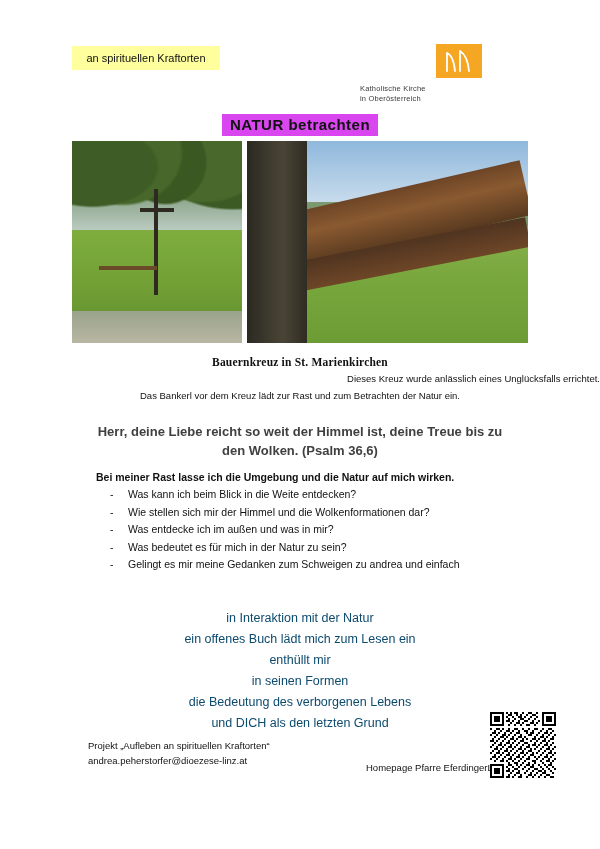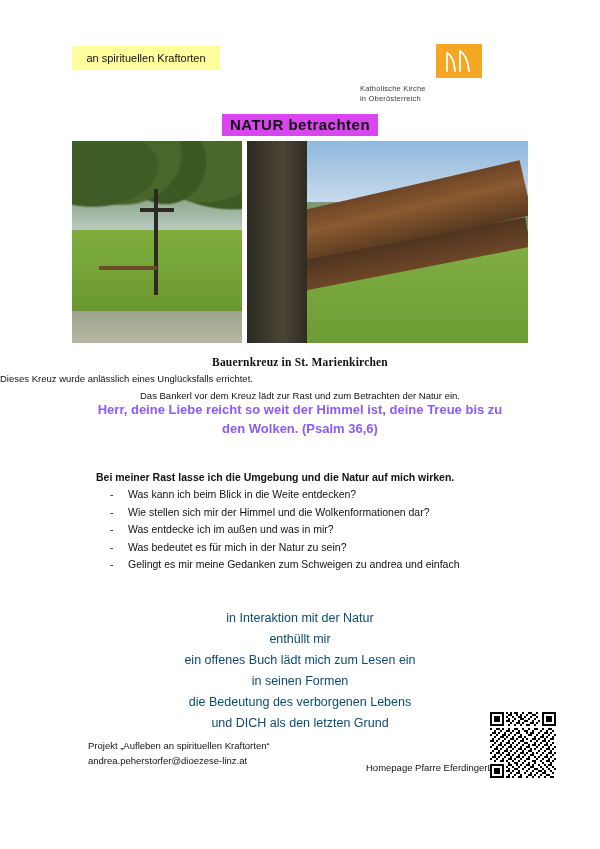--- a/index.html
+++ b/index.html
@@ -187,38 +187,38 @@
     left: 0; top: 356px; width: 600px;
     text-align: center;
     font-weight: bold;
     font-size: 11.5px;
     letter-spacing: 0.2px;
     font-family: Liberation Serif, serif;
   }
   .caption-l1 {
     position: absolute;
     left: 0; top: 373px; width: 600px;
-    text-align: left;
+    text-align: right;
     font-size: 9.5px;
   }
   .caption-l2 {
     position: absolute;
     left: 0; top: 390px; width: 600px;
     text-align: center;
     font-size: 9.5px;
   }
 
   
   .psalm {
     position: absolute;
-    left: 80px; top: 400px; width: 440px;
+    left: 80px; top: 422px; width: 440px;
     text-align: center;
     font-weight: bold;
     font-size: 13px;
-    color: #8b5cf6;
+    color: #404040;
     line-height: 19px;
   }
 
   
   .intro {
     position: absolute;
     left: 96px; top: 471px; width: 420px;
     font-size: 10.5px;
     font-weight: bold;
   }
@@ -344,22 +344,22 @@
       <span>Was bedeutet es für mich in der Natur zu sein?</span>
     </div>
     <div class="qitem">
       <span class="dash">-</span>
       <span>Gelingt es mir meine Gedanken zum Schweigen zu andrea und einfach</span>
     </div>
   </div>
 
   <div class="poem">
     <div>in Interaktion mit der Natur</div>
+    <div>ein offenes Buch lädt mich zum Lesen ein</div>
     <div>enthüllt mir</div>
-    <div>ein offenes Buch lädt mich zum Lesen ein</div>
     <div>in seinen Formen</div>
     <div>die Bedeutung des verborgenen Lebens</div>
     <div>und DICH als den letzten Grund</div>
   </div>
 
   <div class="footer-left">
     <div>Projekt „Aufleben an spirituellen Kraftorten“</div>
     <div>andrea.peherstorfer@dioezese-linz.at</div>
   </div>
   <div class="footer-right">Homepage Pfarre EferdingerLand</div>

